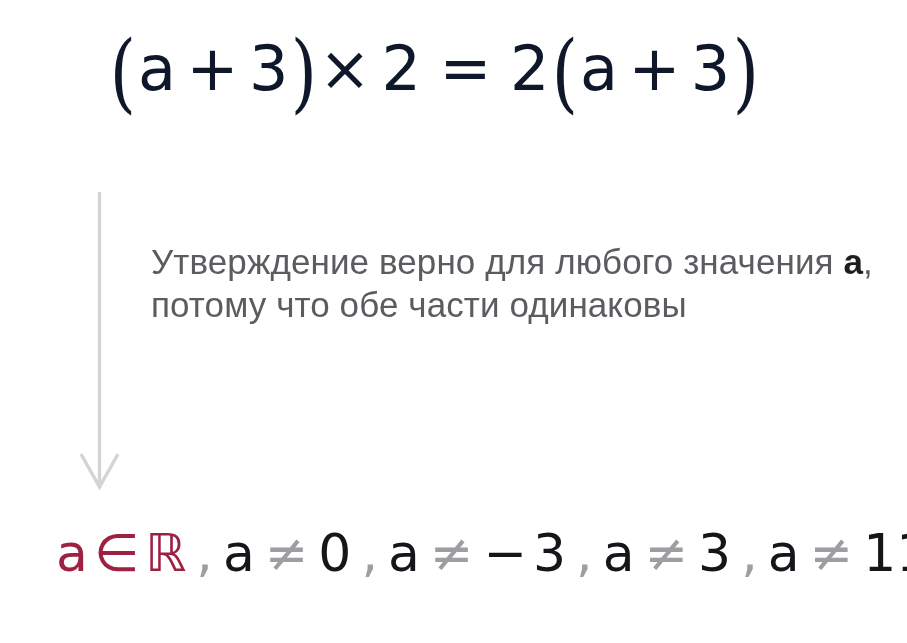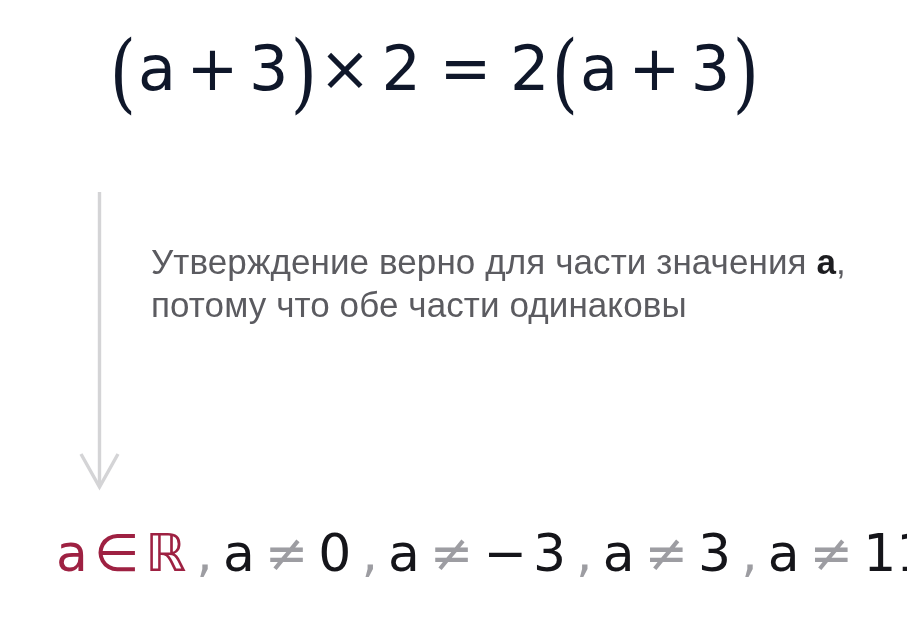--- a/index.html
+++ b/index.html
@@ -118,20 +118,20 @@
   </div>
 
   <div class="arrow-wrap">
     <svg viewBox="0 0 44 306" xmlns="http://www.w3.org/2000/svg" aria-hidden="true">
       <line x1="21.5" y1="2" x2="21.5" y2="296" stroke="#d4d4d6" stroke-width="3.4" stroke-linecap="butt"></line>
       <polyline points="3,264 21.5,297 40,264" fill="none" stroke="#d4d4d6" stroke-width="3.4" stroke-linecap="butt" stroke-linejoin="miter"></polyline>
     </svg>
   </div>
 
   <div class="explanation">
-    <span>Утверждение верно для части значения </span><span class="var">a</span><span>, потому что обе части одинаковы</span>
+    <span>Утверждение верно для любого значения </span><span class="var">a</span><span>, потому что обе части одинаковы</span>
   </div>
 
   <div class="answer">
     <span class="accent">a</span><span class="g-xs"></span><span class="accent">∈</span><span class="g-xs"></span><span class="accent">ℝ</span><span class="g-s"></span><span class="comma">,</span><span class="g-s"></span><span class="num">a</span><span class="g-s"></span><span class="op">≠</span><span class="g-s"></span><span class="num">0</span><span class="g-s"></span><span class="comma">,</span><span class="g-s"></span><span class="num">a</span><span class="g-s"></span><span class="op">≠</span><span class="g-s"></span><span class="num">−</span><span class="g-xs"></span><span class="num">3</span><span class="g-s"></span><span class="comma">,</span><span class="g-s"></span><span class="num">a</span><span class="g-s"></span><span class="op">≠</span><span class="g-s"></span><span class="num">3</span><span class="g-s"></span><span class="comma">,</span><span class="g-s"></span><span class="num">a</span><span class="g-s"></span><span class="op">≠</span><span class="g-s"></span><span class="num">11</span>
   </div>
 
 </div>
 
 </body></html>

